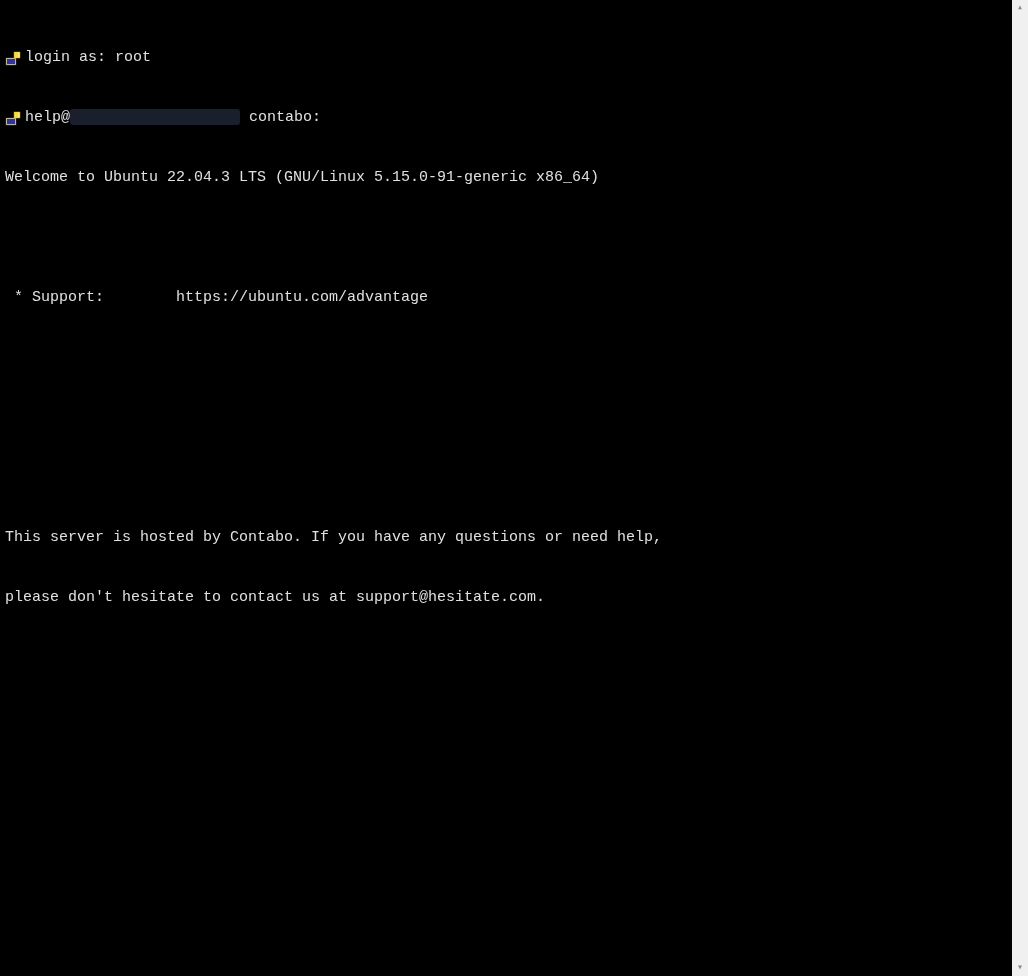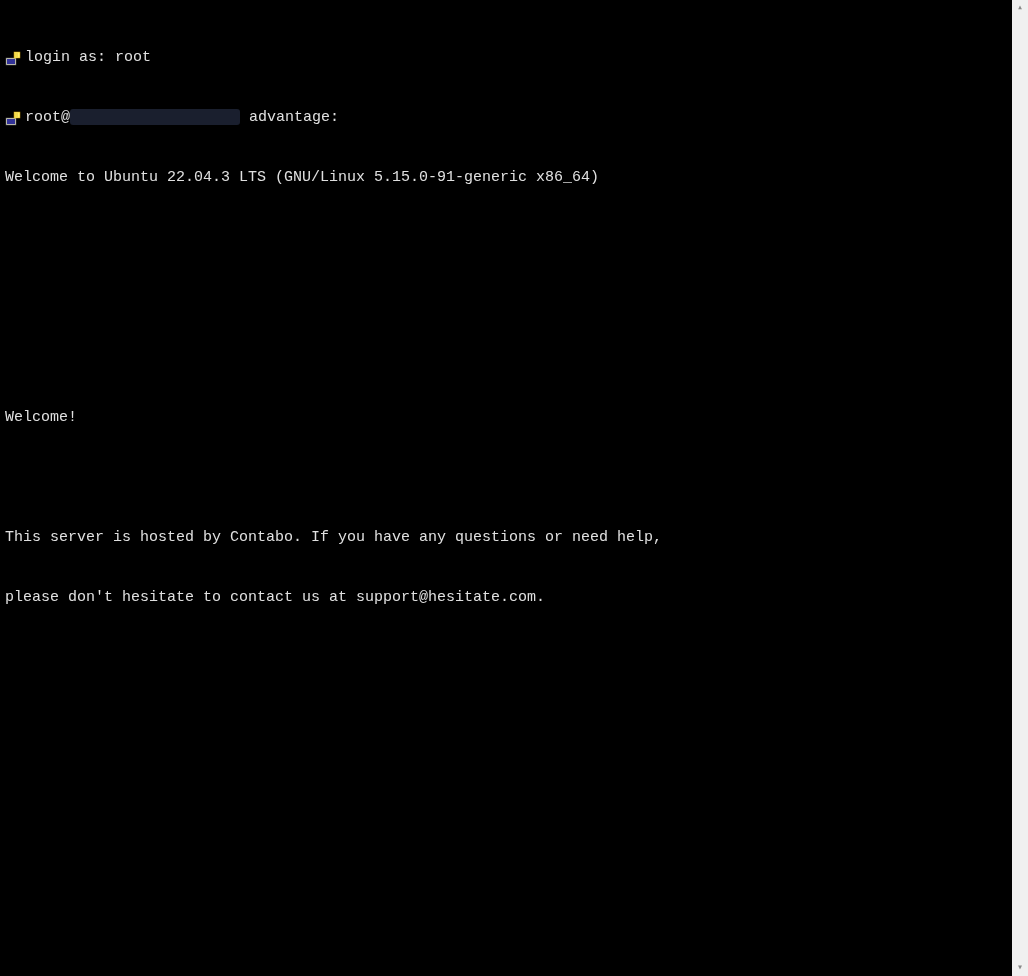--- a/index.html
+++ b/index.html
@@ -101,27 +101,27 @@
   <div class="line">
     <span class="icon putty-icon">
       <svg viewBox="0 0 16 16">
         <rect x="1" y="8" width="10" height="7" fill="#d4d4c0" stroke="#666" stroke-width="0.5"></rect>
         <rect x="2" y="9" width="8" height="5" fill="#333399"></rect>
         <rect x="9" y="2" width="6" height="6" fill="#ffee66" stroke="#cc9900" stroke-width="0.5"></rect>
         <line x1="10" y1="3" x2="10" y2="7" stroke="#cc9900" stroke-width="0.5"></line>
         <line x1="12" y1="3" x2="12" y2="7" stroke="#cc9900" stroke-width="0.5"></line>
       </svg>
     </span>
-    <span><span>root@</span><span class="redacted redacted-1"></span><span> advantage:</span></span>
+    <span><span>help@</span><span class="redacted redacted-1"></span><span> contabo:</span></span>
   </div>
   <div>Welcome to Ubuntu 22.04.3 LTS (GNU/Linux 5.15.0-91-generic x86_64)</div>
   <div>&nbsp;</div>
+  <div><span> * Support:        </span><span>https://ubuntu.com/advantage</span></div>
   <div>&nbsp;</div>
   <div>&nbsp;</div>
-  <div>Welcome!</div>
   <div>&nbsp;</div>
   <div>This server is hosted by Contabo. If you have any questions or need help,</div>
   <div>please don't hesitate to contact us at support@hesitate.com.</div>
   <div>&nbsp;</div>
   
   
 </div>
 
 <div class="scrollbar">
   <div class="scroll-arrow top">▴</div>

